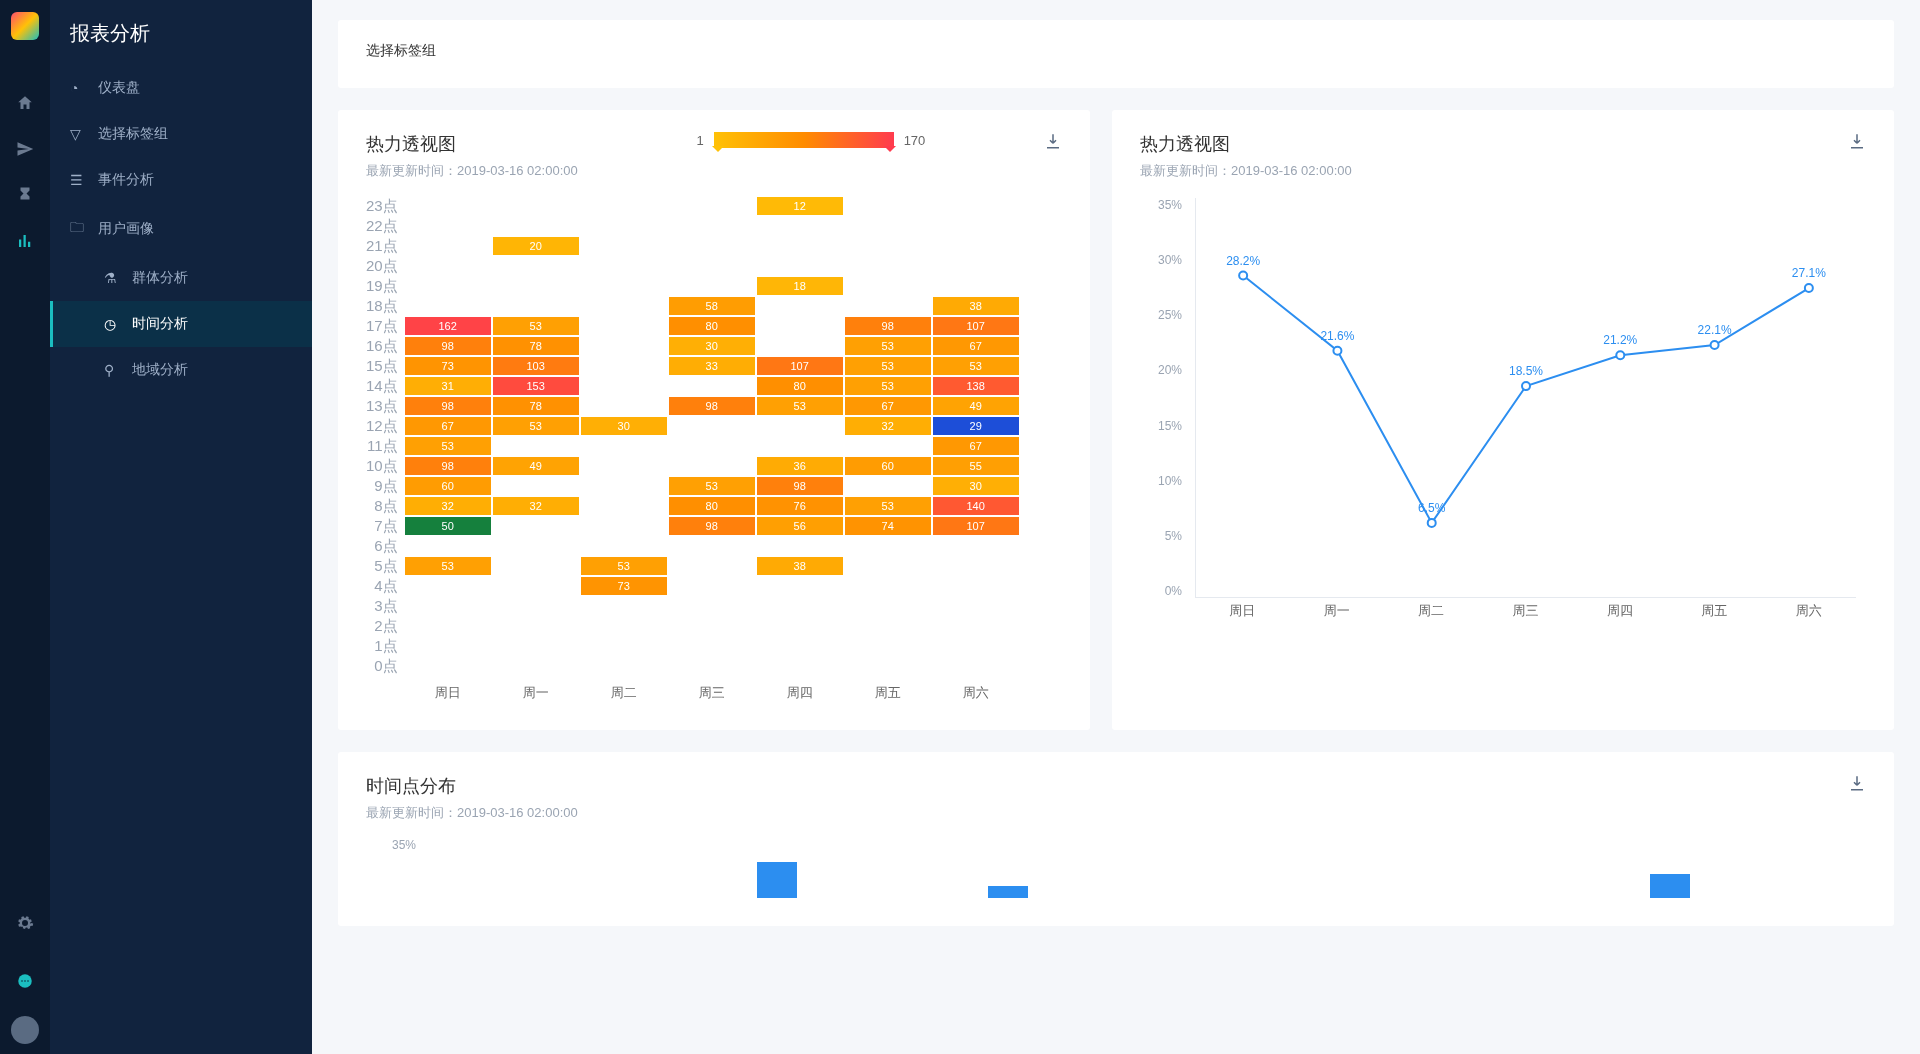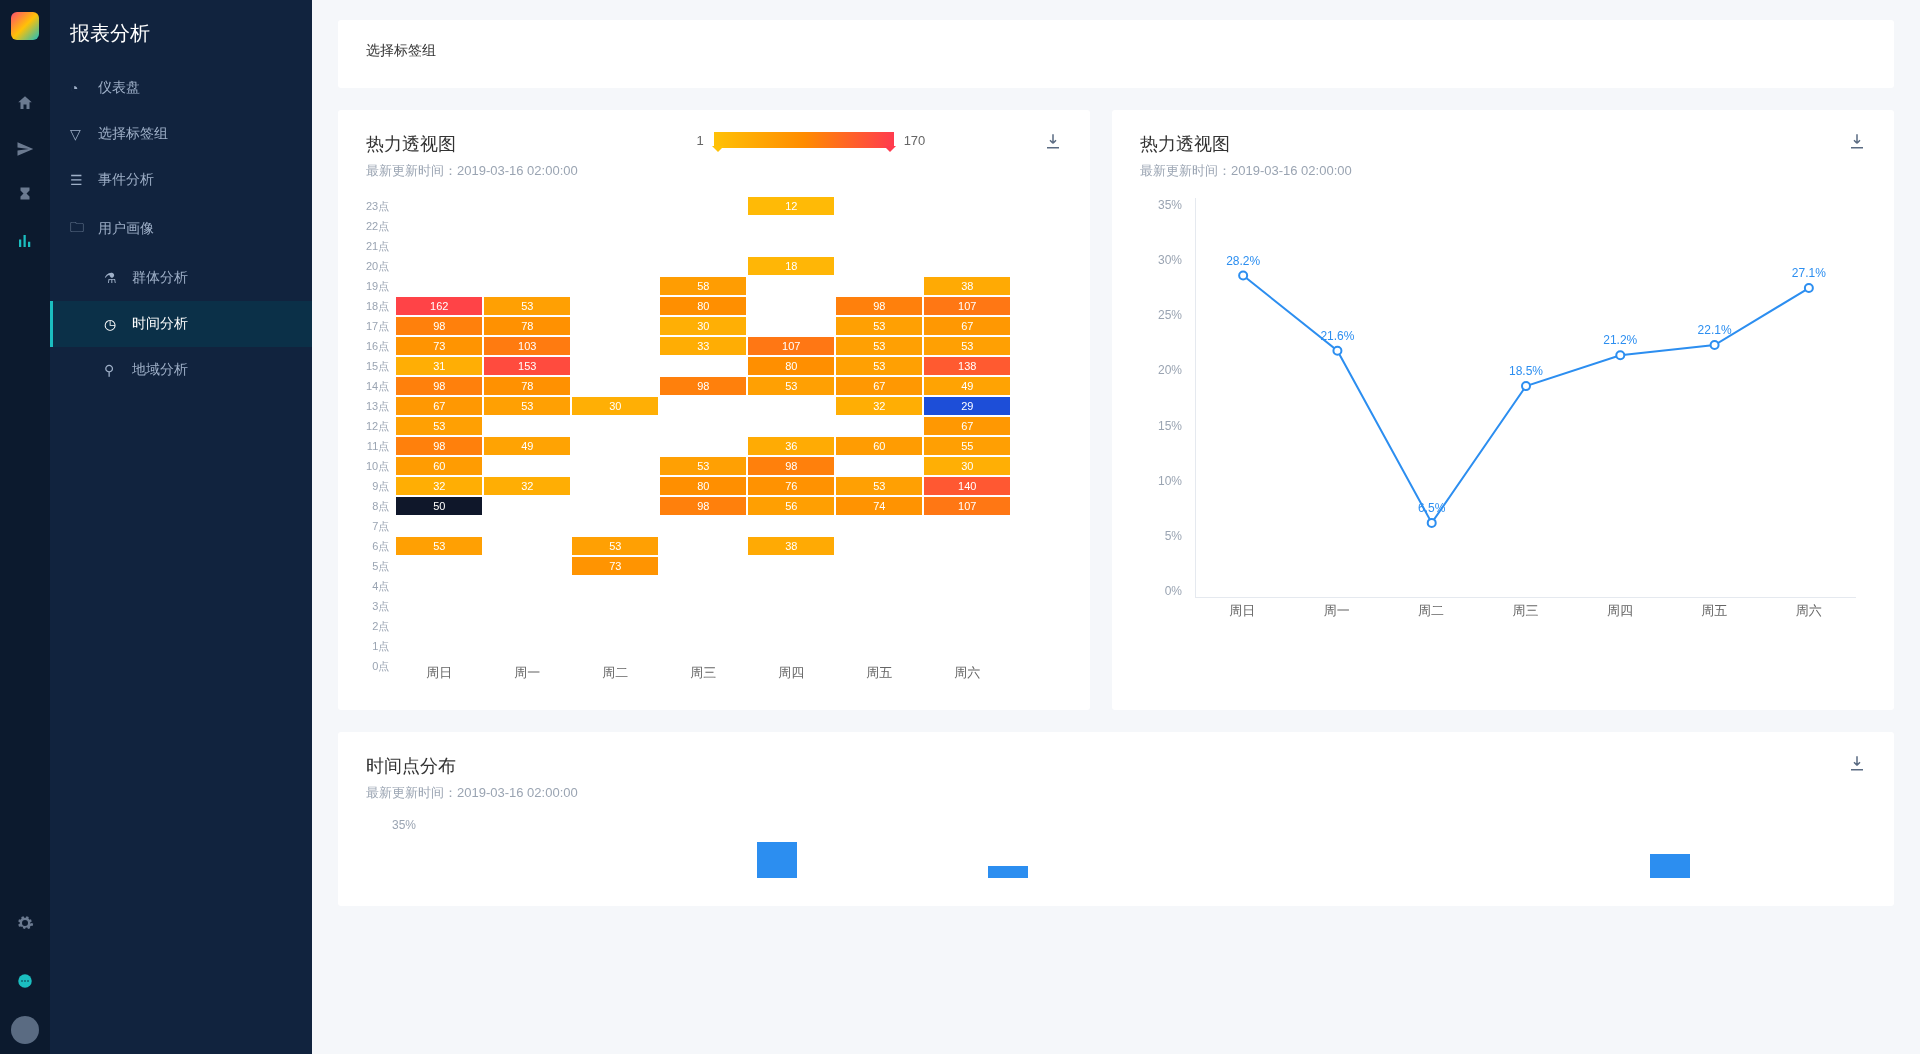--- a/index.html
+++ b/index.html
@@ -35,21 +35,21 @@
 .card-head .titles h3 { font-size:18px; font-weight:500; color:#333; margin-bottom:6px; }
 .card-head .titles .sub { font-size:13px; color:#9aa4b2; }
 .dl-icon { color:#5a6b82; cursor:pointer; }
 .legend-bar { display:flex; align-items:center; gap:10px; font-size:13px; color:#666; }
 .legend-grad { width:180px; height:16px; background: linear-gradient(90deg,#ffc107,#ff8c00,#ff3b4e); position:relative; }
 .legend-grad::before, .legend-grad::after { content:""; position:absolute; bottom:-10px; border:6px solid transparent; }
 .legend-grad::before { left:-2px; border-top-color:#ffc107; }
 .legend-grad::after { right:-2px; border-top-color:#ff3b4e; }
 
 .heat-wrap { display:flex; margin-top:16px; }
-.ylabels { display:flex; flex-direction:column; font-size:11px; color:#9aa4b2; text-align:right; padding-right:6px; }
+.ylabels { display:flex; flex-direction:column; font-size:15px; color:#9aa4b2; text-align:right; padding-right:6px; }
 .ylabels span { height:20px; line-height:20px; }
 .grid { display:flex; flex-direction:column; }
 .grow { display:flex; }
 .cell { width:88px; height:20px; border:1px solid #fff; font-size:11px; color:#fff; display:flex; align-items:center; justify-content:center; }
 .xlabels { display:flex; margin-left:0; margin-top:8px; }
 .xlabels span { width:88px; text-align:center; font-size:13px; color:#666; }
 .line-wrap { position:relative; height:430px; margin-top:18px; }
 .axis-y { position:absolute; left:0; top:0; bottom:30px; width:50px; display:flex; flex-direction:column; justify-content:space-between; font-size:12px; color:#9aa4b2; text-align:right; padding-right:8px; }
 .plot { position:absolute; left:55px; right:10px; top:0; bottom:30px; border-left:1px solid #e5e9ef; border-bottom:1px solid #e5e9ef; }
 .axis-x { position:absolute; left:55px; right:10px; bottom:0; height:26px; display:flex; font-size:13px; color:#666; }
@@ -208,20 +208,29 @@
                     <div class="cell"></div>
                     <div class="cell"></div>
                     <div class="cell"></div>
                     <div class="cell"></div>
                     <div class="cell"></div>
                     <div class="cell"></div>
                     <div class="cell"></div>
                   </div>
                   <div class="grow">
                     <div class="cell"></div>
+                    <div class="cell" style="background: rgb(255, 181, 5);">20</div>
+                    <div class="cell"></div>
+                    <div class="cell"></div>
+                    <div class="cell"></div>
+                    <div class="cell"></div>
+                    <div class="cell"></div>
+                  </div>
+                  <div class="grow">
+                    <div class="cell"></div>
                     <div class="cell"></div>
                     <div class="cell"></div>
                     <div class="cell"></div>
                     <div class="cell"></div>
                     <div class="cell"></div>
                     <div class="cell"></div>
                   </div>
                   <div class="grow">
                     <div class="cell"></div>
                     <div class="cell"></div>
@@ -324,21 +333,21 @@
                   <div class="grow">
                     <div class="cell" style="background: rgb(255, 174, 4);">32</div>
                     <div class="cell" style="background: rgb(255, 174, 4);">32</div>
                     <div class="cell"></div>
                     <div class="cell" style="background: rgb(255, 143, 0);">80</div>
                     <div class="cell" style="background: rgb(255, 146, 1);">76</div>
                     <div class="cell" style="background: rgb(255, 160, 3);">53</div>
                     <div class="cell" style="background: rgb(255, 88, 50);">140</div>
                   </div>
                   <div class="grow">
-                    <div class="cell" style="background: #0f172a;">50</div>
+                    <div class="cell" style="background: #15803d;">50</div>
                     <div class="cell"></div>
                     <div class="cell"></div>
                     <div class="cell" style="background: rgb(255, 128, 12);">98</div>
                     <div class="cell" style="background: rgb(255, 159, 2);">56</div>
                     <div class="cell" style="background: rgb(255, 147, 1);">74</div>
                     <div class="cell" style="background: rgb(255, 119, 20);">107</div>
                   </div>
                   <div class="grow">
                     <div class="cell"></div>
                     <div class="cell"></div>

